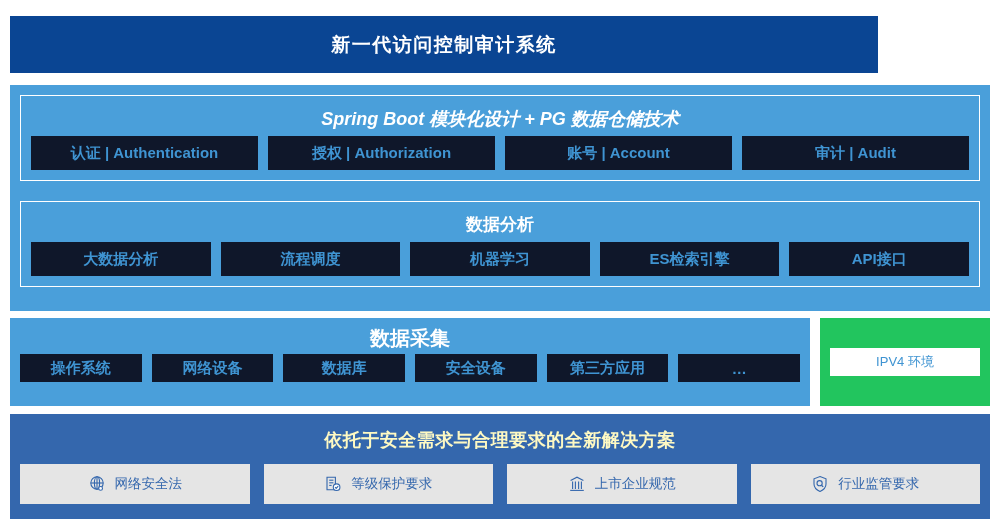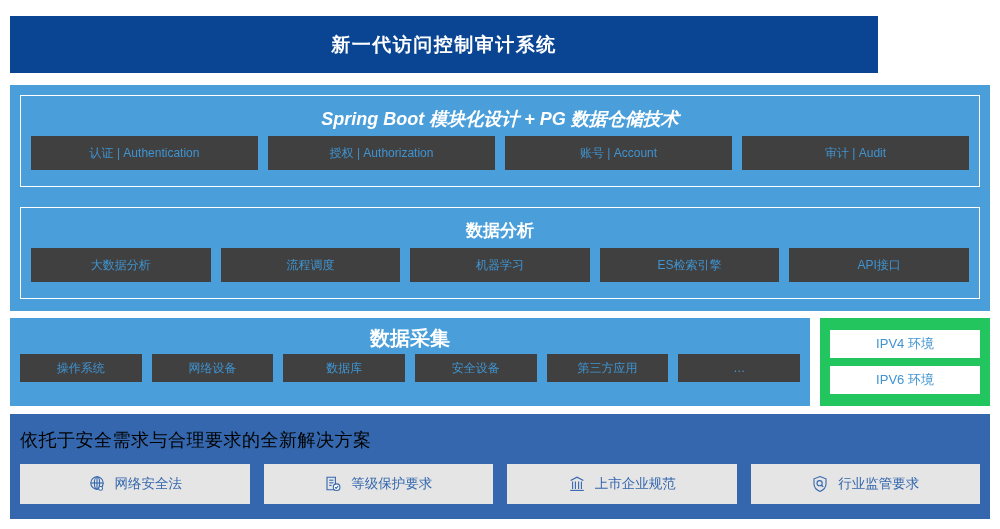--- a/index.html
+++ b/index.html
@@ -44,21 +44,21 @@
     left: 10px;
     top: 85px;
     width: 980px;
     height: 226px;
     background: #4a9fda;
     padding: 10px;
   }
 
   .group-box {
     border: 1.5px solid #ffffff;
-    padding: 8px 10px 16px 10px;
+    padding: 8px 10px 10px 10px;
   }
   .group-box + .group-box { margin-top: 20px; }
 
   .group-title {
     text-align: center;
     color: #ffffff;
     font-size: 17px;
     font-weight: bold;
     line-height: 30px;
     height: 32px;
@@ -68,27 +68,28 @@
     font-size: 18px;
   }
 
   .chip-row {
     display: flex;
     gap: 10px;
   }
   .chip {
     flex: 1 1 0;
     height: 34px;
-    background: #404040;
+    background: #0f172a;
     display: flex;
     align-items: center;
     justify-content: center;
     color: #3f94d2;
-    font-size: 12px;
+    font-size: 15px;
     white-space: nowrap;
+    font-weight: bold;
   }
 
   
   .collect-row {
     position: absolute;
     left: 10px;
     top: 318px;
     width: 980px;
     height: 88px;
     display: flex;
@@ -137,24 +138,24 @@
   .compliance-panel {
     position: absolute;
     left: 10px;
     top: 414px;
     width: 980px;
     height: 105px;
     background: #3467ad;
     padding: 6px 10px 10px 10px;
   }
   .compliance-title {
-    text-align: left;
-    color: #000000;
+    text-align: center;
+    color: #fef9c3;
     font-size: 18px;
-    font-weight: normal;
+    font-weight: bold;
     line-height: 40px;
     height: 44px;
     letter-spacing: 0.5px;
   }
   .compliance-chips {
     display: flex;
     gap: 14px;
   }
   .comp-chip {
     flex: 1 1 0;
@@ -221,21 +222,20 @@
         <div class="chip">网络设备</div>
         <div class="chip">数据库</div>
         <div class="chip">安全设备</div>
         <div class="chip">第三方应用</div>
         <div class="chip">…</div>
       </div>
     </div>
 
     <div class="ipv-panel">
       <div class="ipv-chip">IPV4 环境</div>
-      <div class="ipv-chip">IPV6 环境</div>
     </div>
 
   </div>
 
   <div class="compliance-panel">
     <div class="compliance-title">依托于安全需求与合理要求的全新解决方案</div>
     <div class="compliance-chips">
 
       <div class="comp-chip">
         <span class="ico">

